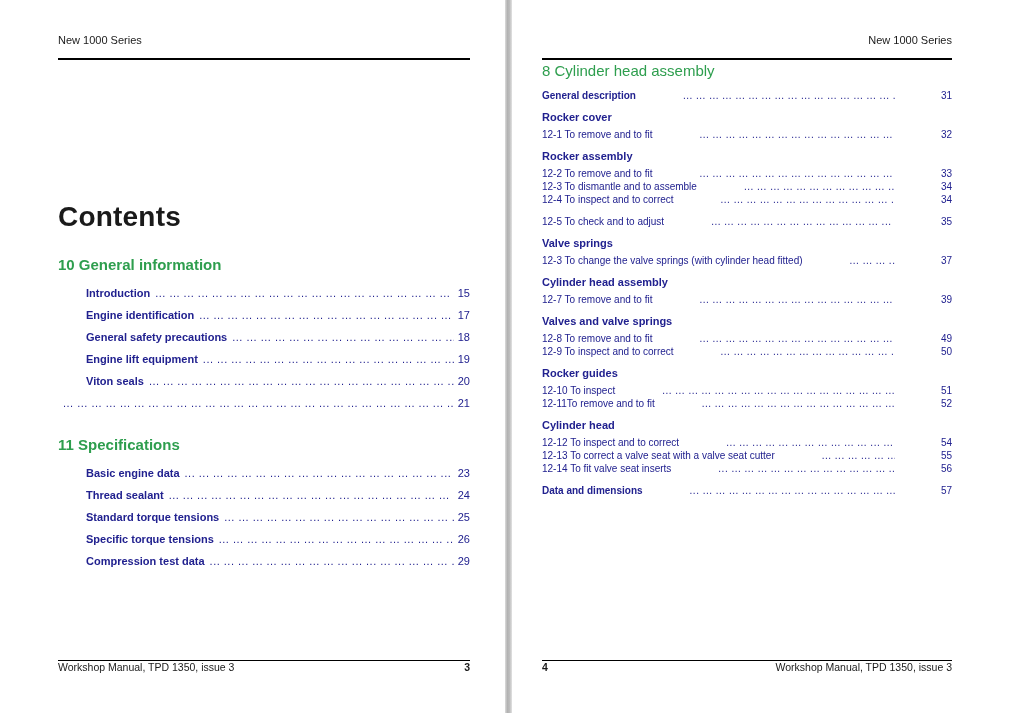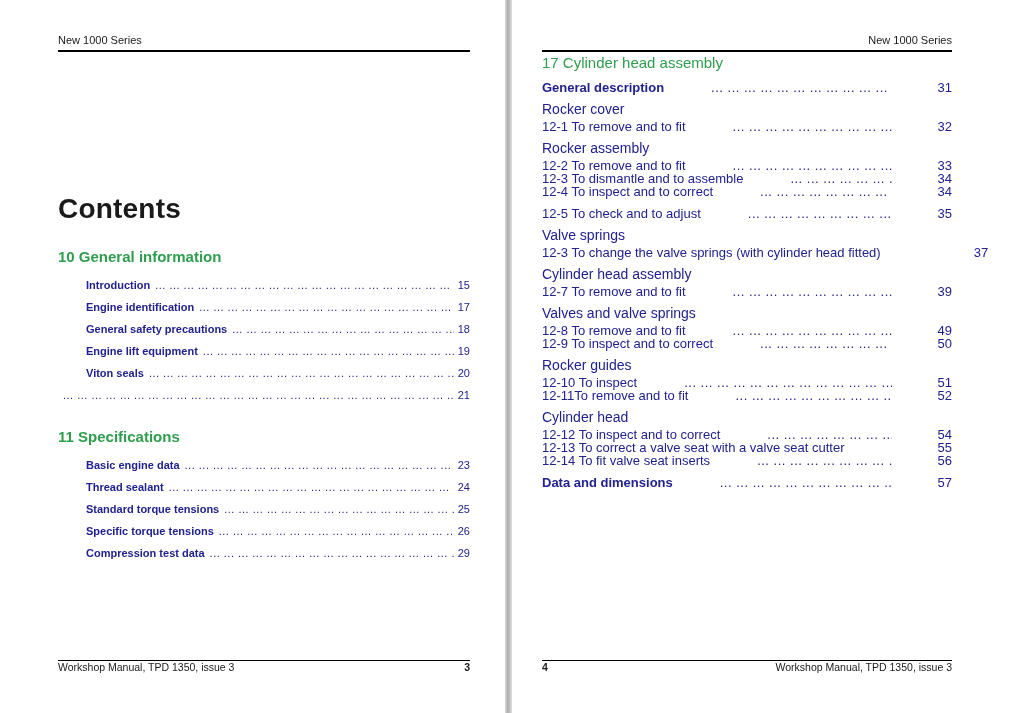--- a/index.html
+++ b/index.html
@@ -19,21 +19,21 @@
   .page-left  { width: 505px; padding: 34px 35px 0 58px; }
   .page-right { width: 502px; padding: 34px 62px 0 30px; }
   .page-divider {
     width: 7px; height: 713px;
     background: linear-gradient(90deg, #dcdcdc, #b2b2b2 35%, #bdbdbd 65%, #e2e2e2);
   }
   .page-header {
     font-size: 11px;
     color: var(--ink);
     border-bottom: 2px solid #000;
-    padding-bottom: 3px;
+    padding-bottom: 11px;
     line-height: 13px;
   }
   .page-header.align-right { text-align: right; }
 
   .contents-title {
     font-size: 28px;
     font-weight: bold;
     color: var(--ink);
     margin-top: 144px;
     line-height: 26px;
@@ -61,28 +61,28 @@
   }
   .page-left .toc-row {
     font-size: 11px;
     line-height: 14px;
     margin-bottom: 8px;
   }
   .page-left .toc-row .label { font-weight: bold; padding-left: 28px; }
 
   .toc-block { margin-top: 9px; }
   .toc-block-heading {
-    font-size: 14px;
-    font-weight: normal;
+    font-size: 11px;
+    font-weight: bold;
     color: var(--navy);
     line-height: 13px;
     margin-bottom: 4px;
   }
   .page-right .toc-row {
-    font-size: 13px;
+    font-size: 10px;
     line-height: 13px;
     gap: 42px;
   }
   .page-right .toc-row .label { font-weight: normal; }
   .page-right .toc-row.bold .label { font-weight: bold; }
 
   .toc-row .label { white-space: nowrap; }
   .toc-row .leader {
     flex: 1 1 auto;
     min-width: 0;
@@ -180,21 +180,21 @@
     <span class="pageno">3</span>
   </div>
 </div>
 
 <div class="page-divider"></div>
 
 <div class="page page-right">
   <div class="page-header align-right">
     <span>New 1000 Series</span>
   </div>
-  <div class="section-title-right">17 Cylinder head assembly</div>
+  <div class="section-title-right">8 Cylinder head assembly</div>
   <div id="right-blocks">
       <div class="toc-block">
         <div class="toc-row bold">
           <span class="label">General description</span>
           <span class="leader">... ... ... ... ... ... ... ... ... ... ... ... ... ... ... ... ... ... ... ... ... ... ... ... ... ... ... ... ... ... ... ... ... ... ... ... ... ... ... ... ... ... ... ... ... ... ... ... ... ... ... ... ... ... ... ... ... ... ... ... ... ... ... ... ... ... ... ... ... ... ... ... ... ... ... ... ... ... ... ... </span>
           <span class="pagenum">31</span>
         </div>
       </div>
       <div class="toc-block">
         <div class="toc-block-heading">Rocker cover</div>

